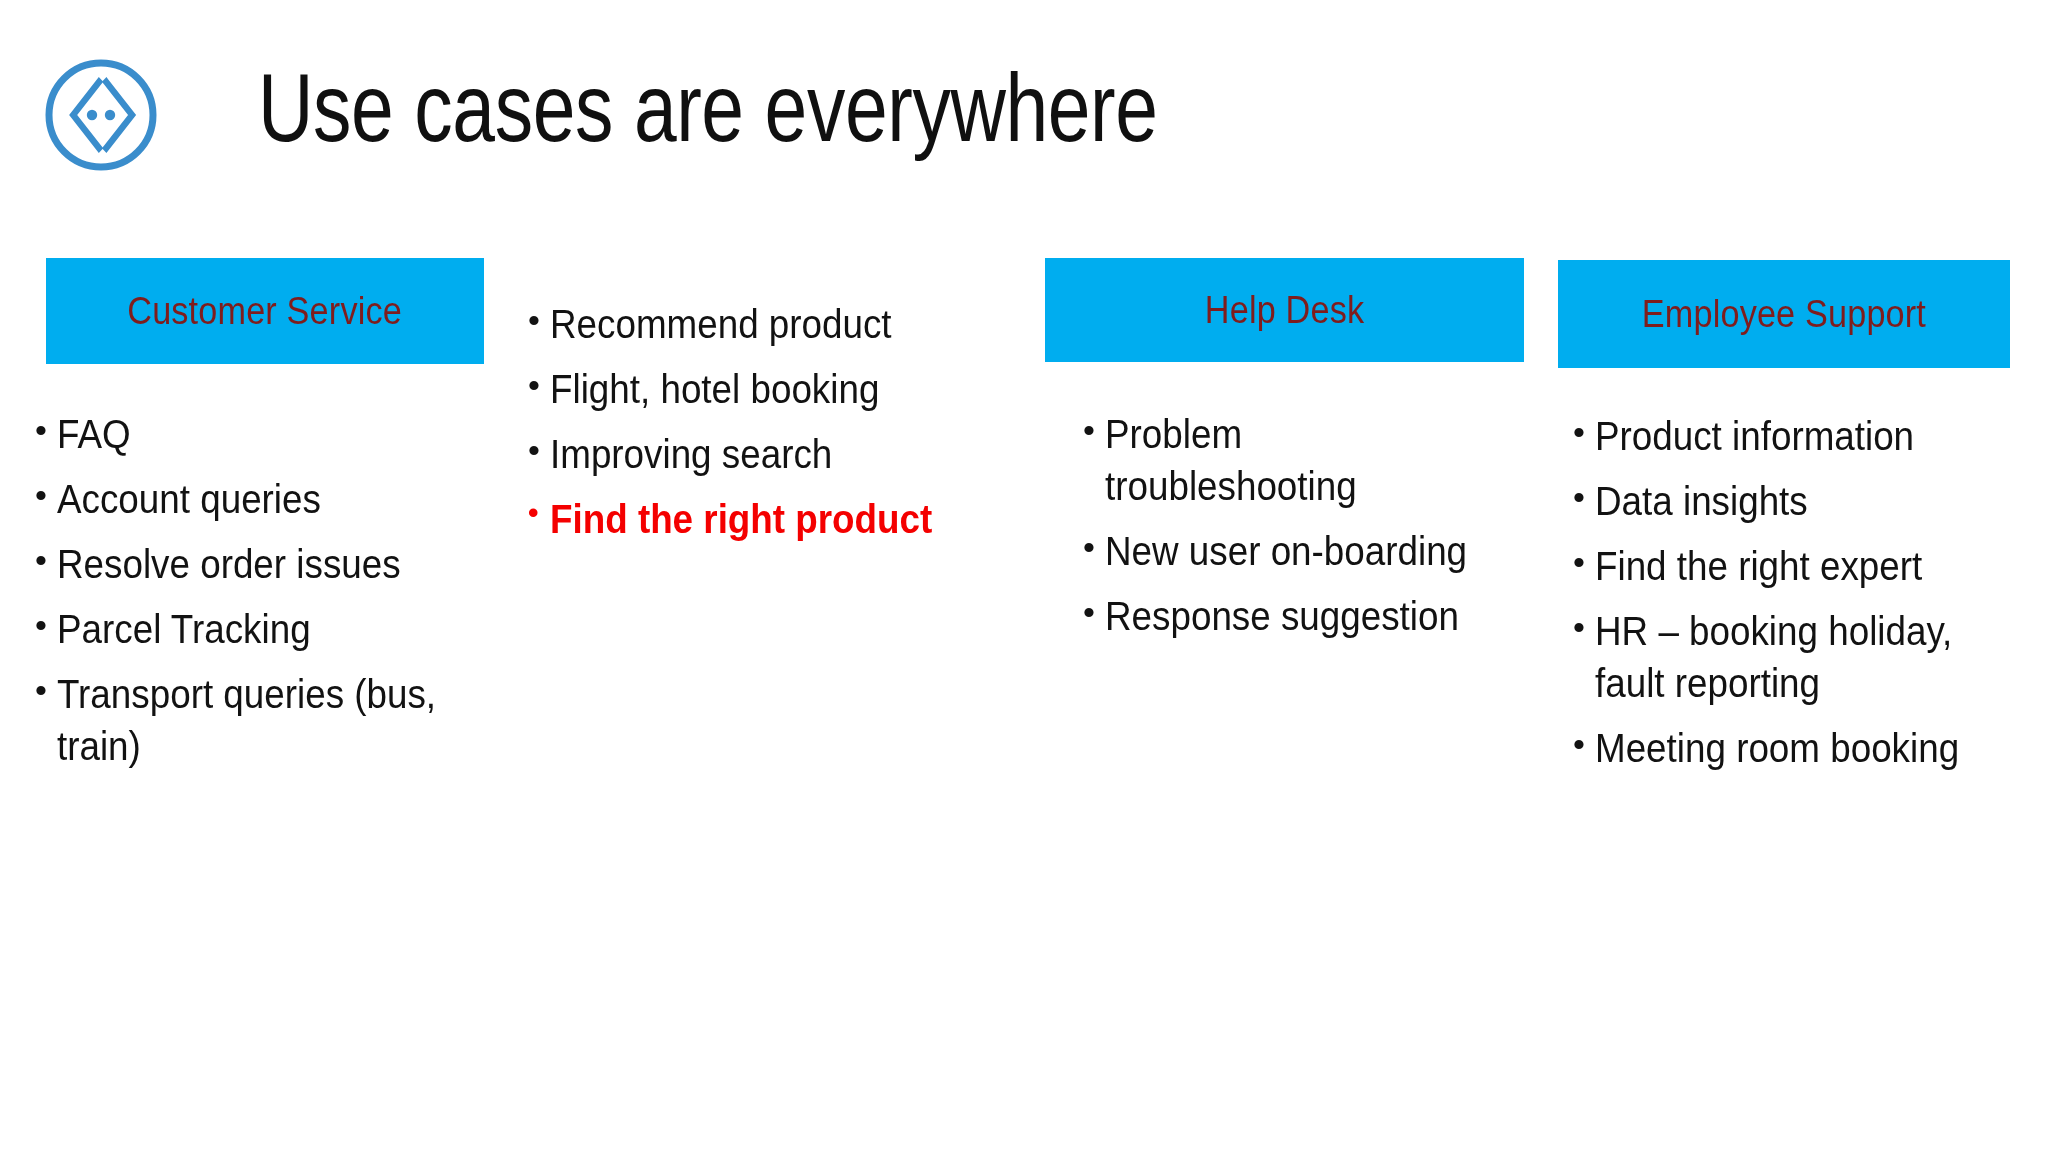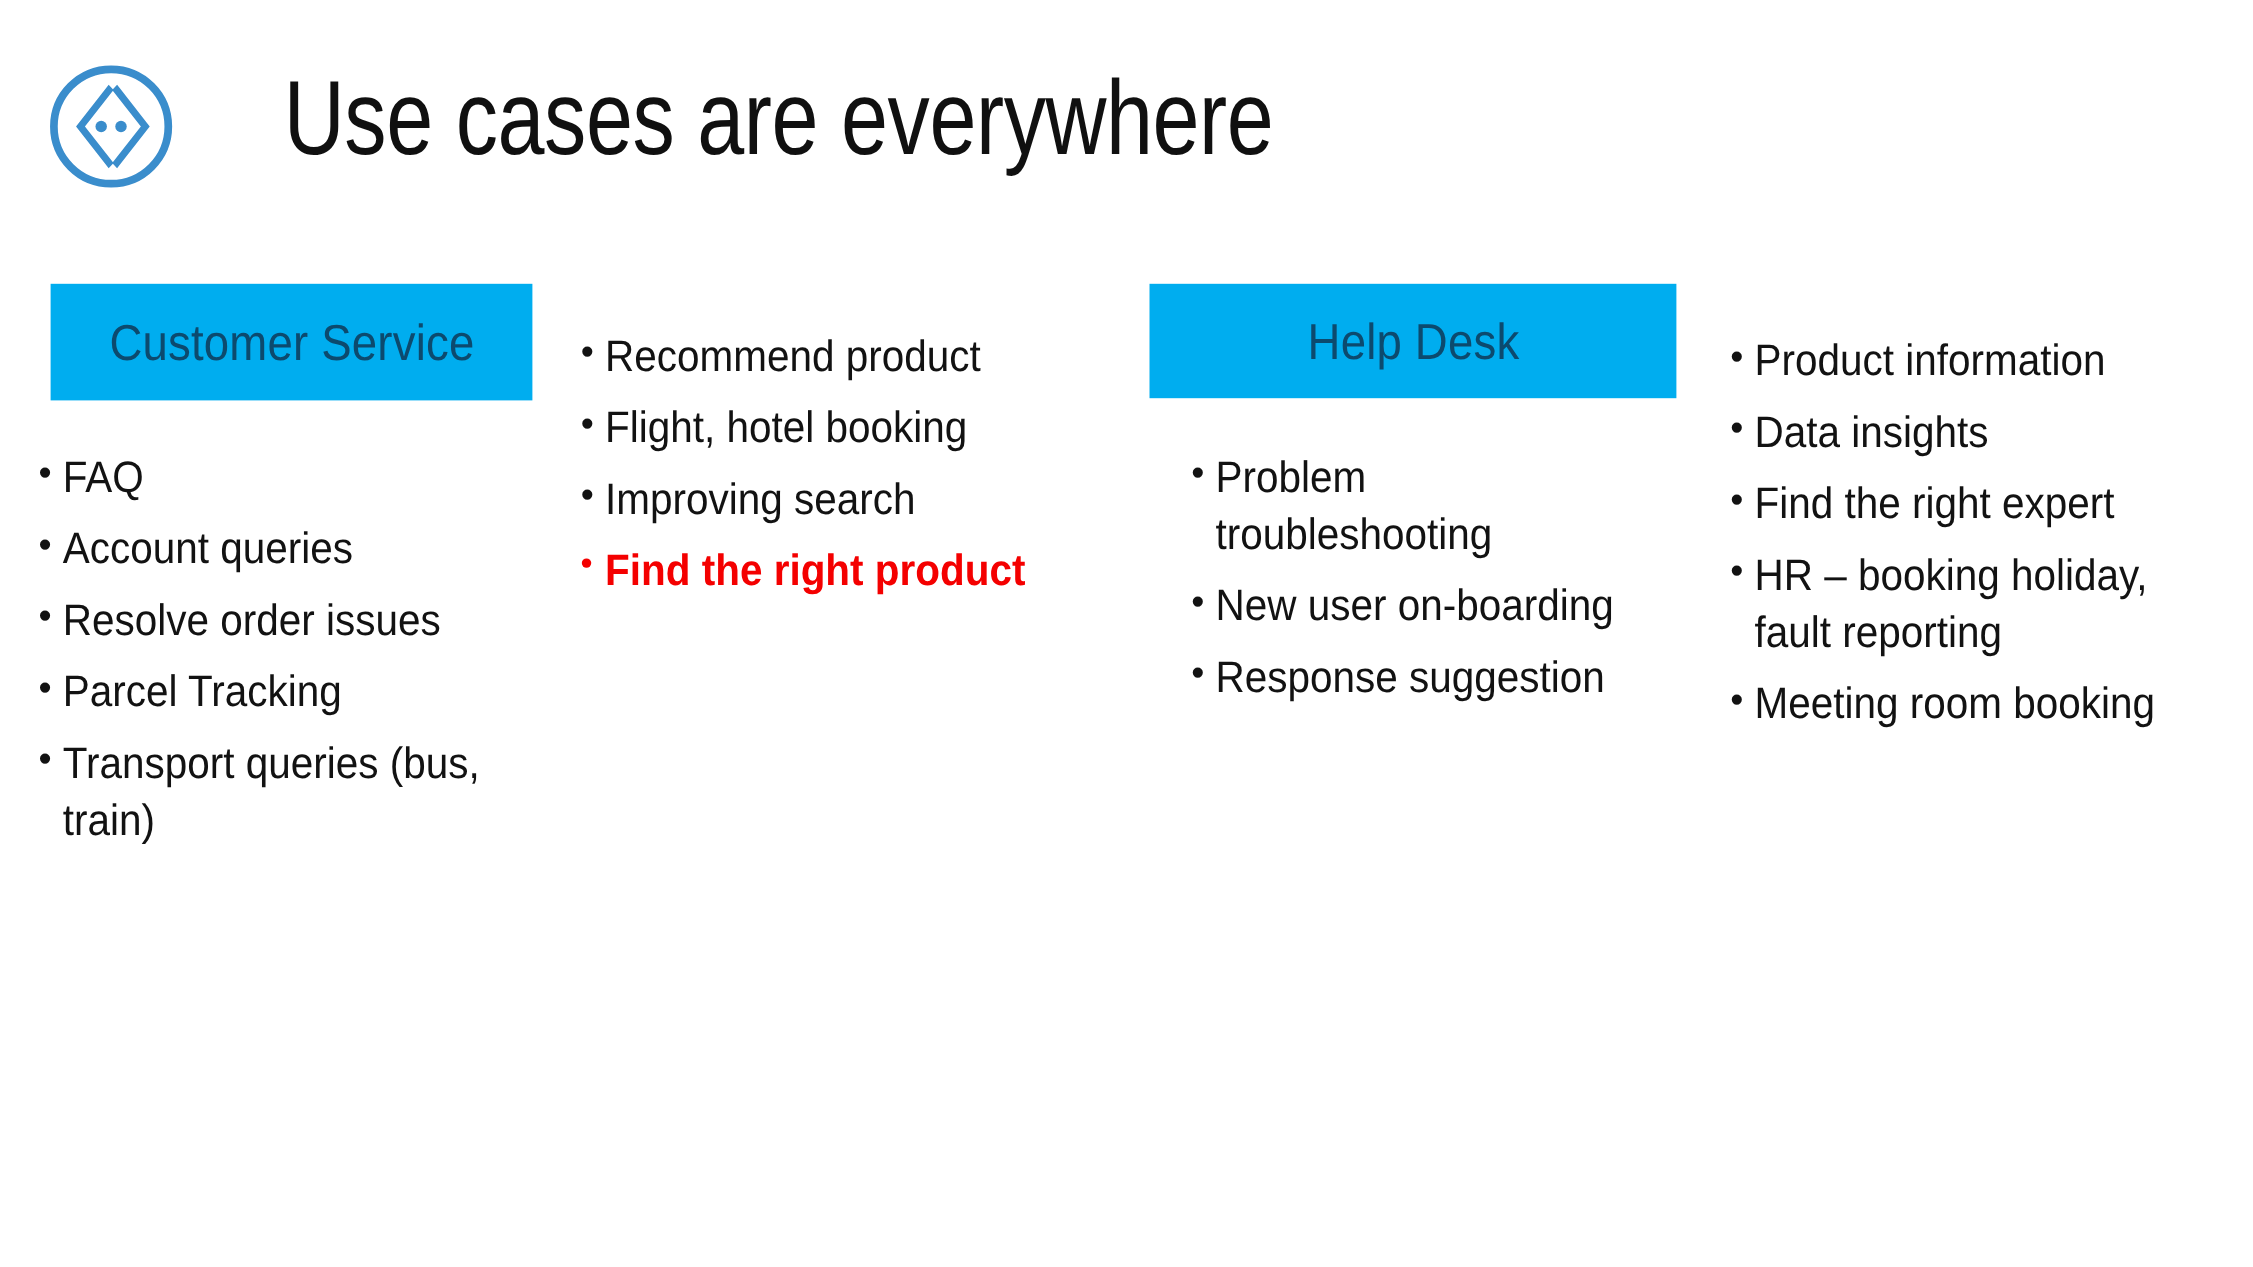--- a/index.html
+++ b/index.html
@@ -73,22 +73,22 @@
   .column {
     position: absolute;
     top: 258px;
   }
 
   .column-header {
     display: flex;
     align-items: center;
     justify-content: center;
     background: #00adef;
-    color: #0c4a6e;
-    font-size: 46px;
+    color: #7f1d1d;
+    font-size: 38px;
     font-weight: 400;
     line-height: 1;
     letter-spacing: 0.2px;
     box-sizing: border-box;
   }
   .column-header .column-header-label {
     transform: scaleX(0.90);
     transform-origin: center center;
     white-space: nowrap;
   }
@@ -236,20 +236,23 @@
           <span class="bullet-text">New user on-boarding</span>
         </li>
         <li class="bullet-item">
           <span class="bullet-marker">•</span>
           <span class="bullet-text">Response suggestion</span>
         </li>
       </ul>
     </div>
 
     <div class="column" id="column-3">
+      <div class="column-header">
+        <span class="column-header-label">Employee Support</span>
+      </div>
       <ul class="bullet-list">
         <li class="bullet-item">
           <span class="bullet-marker">•</span>
           <span class="bullet-text">Product information</span>
         </li>
         <li class="bullet-item">
           <span class="bullet-marker">•</span>
           <span class="bullet-text">Data insights</span>
         </li>
         <li class="bullet-item">

